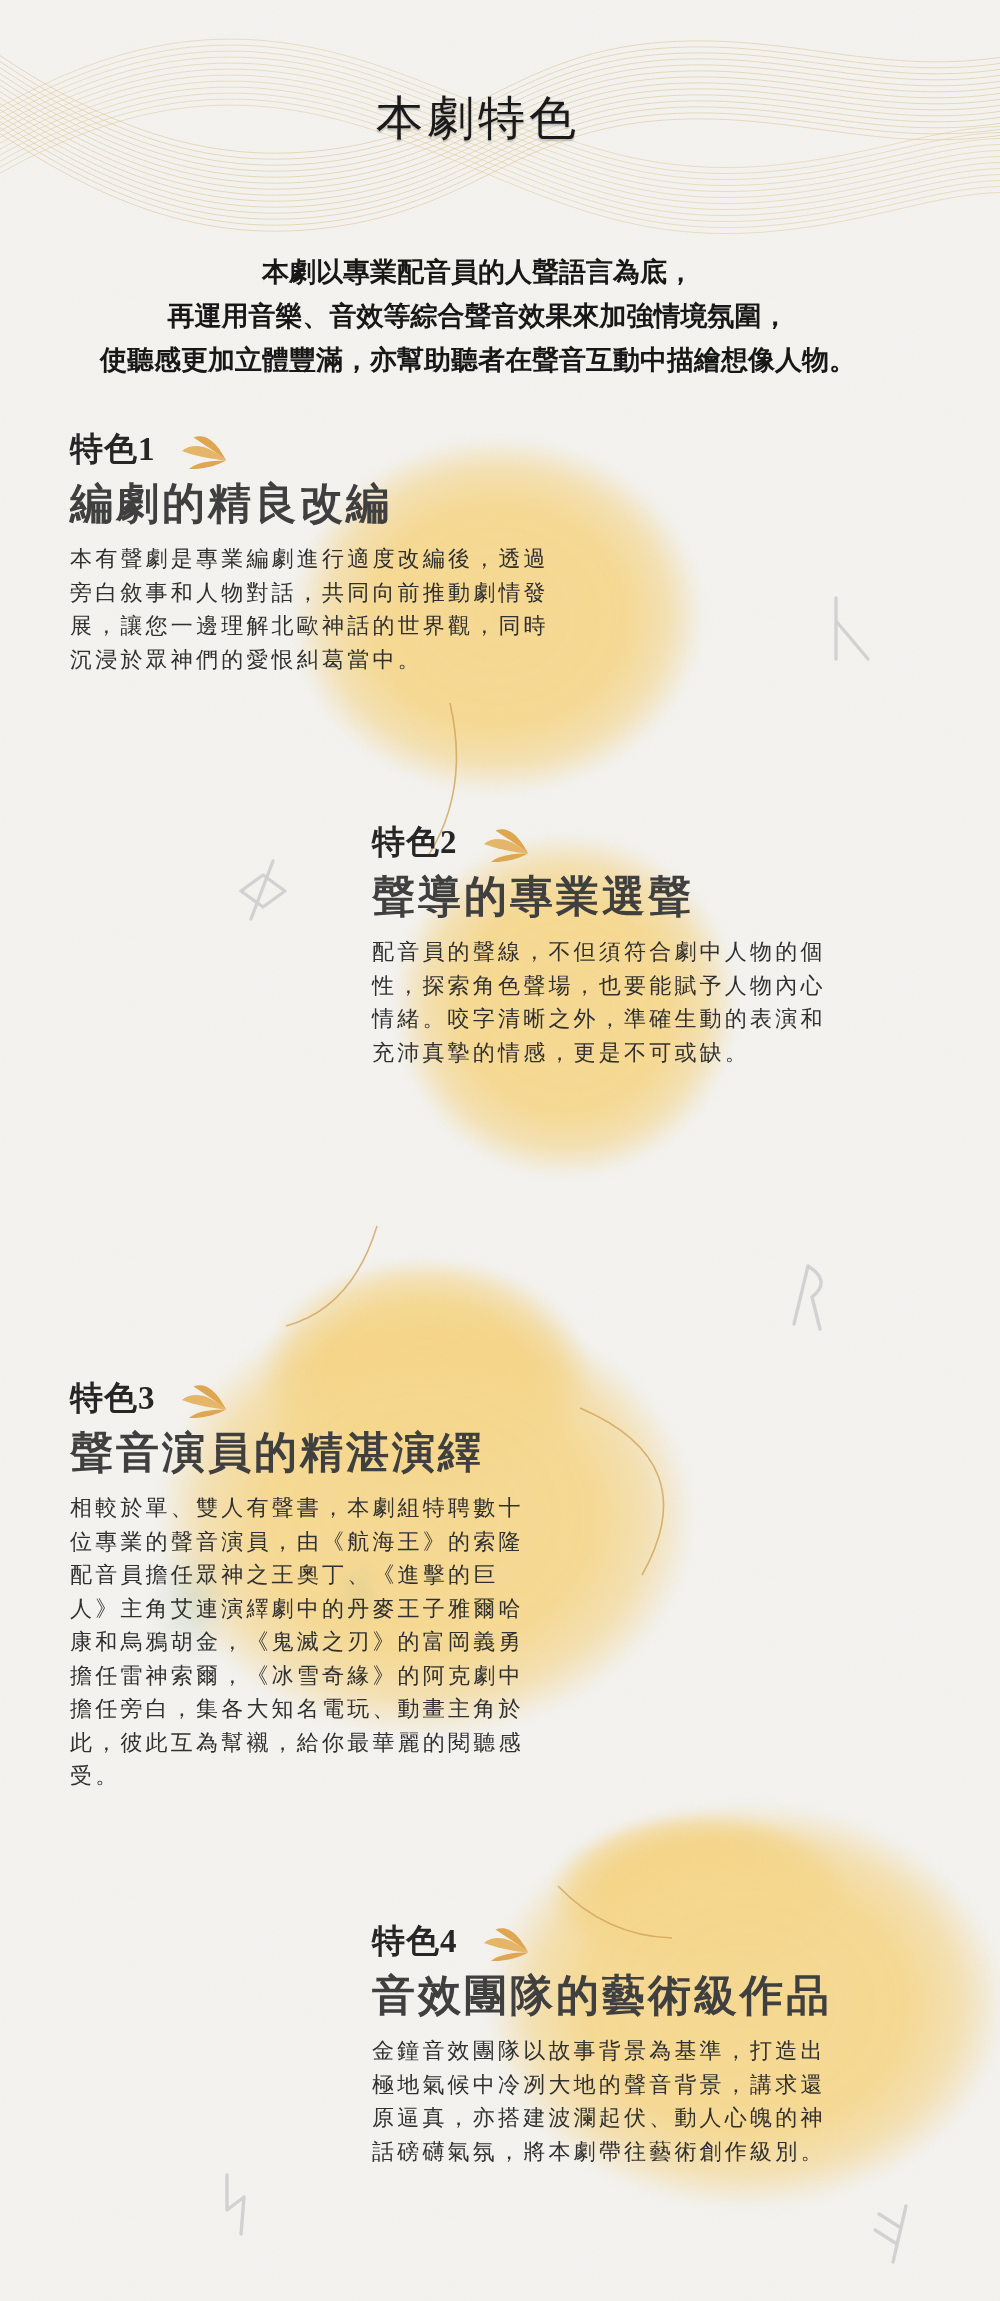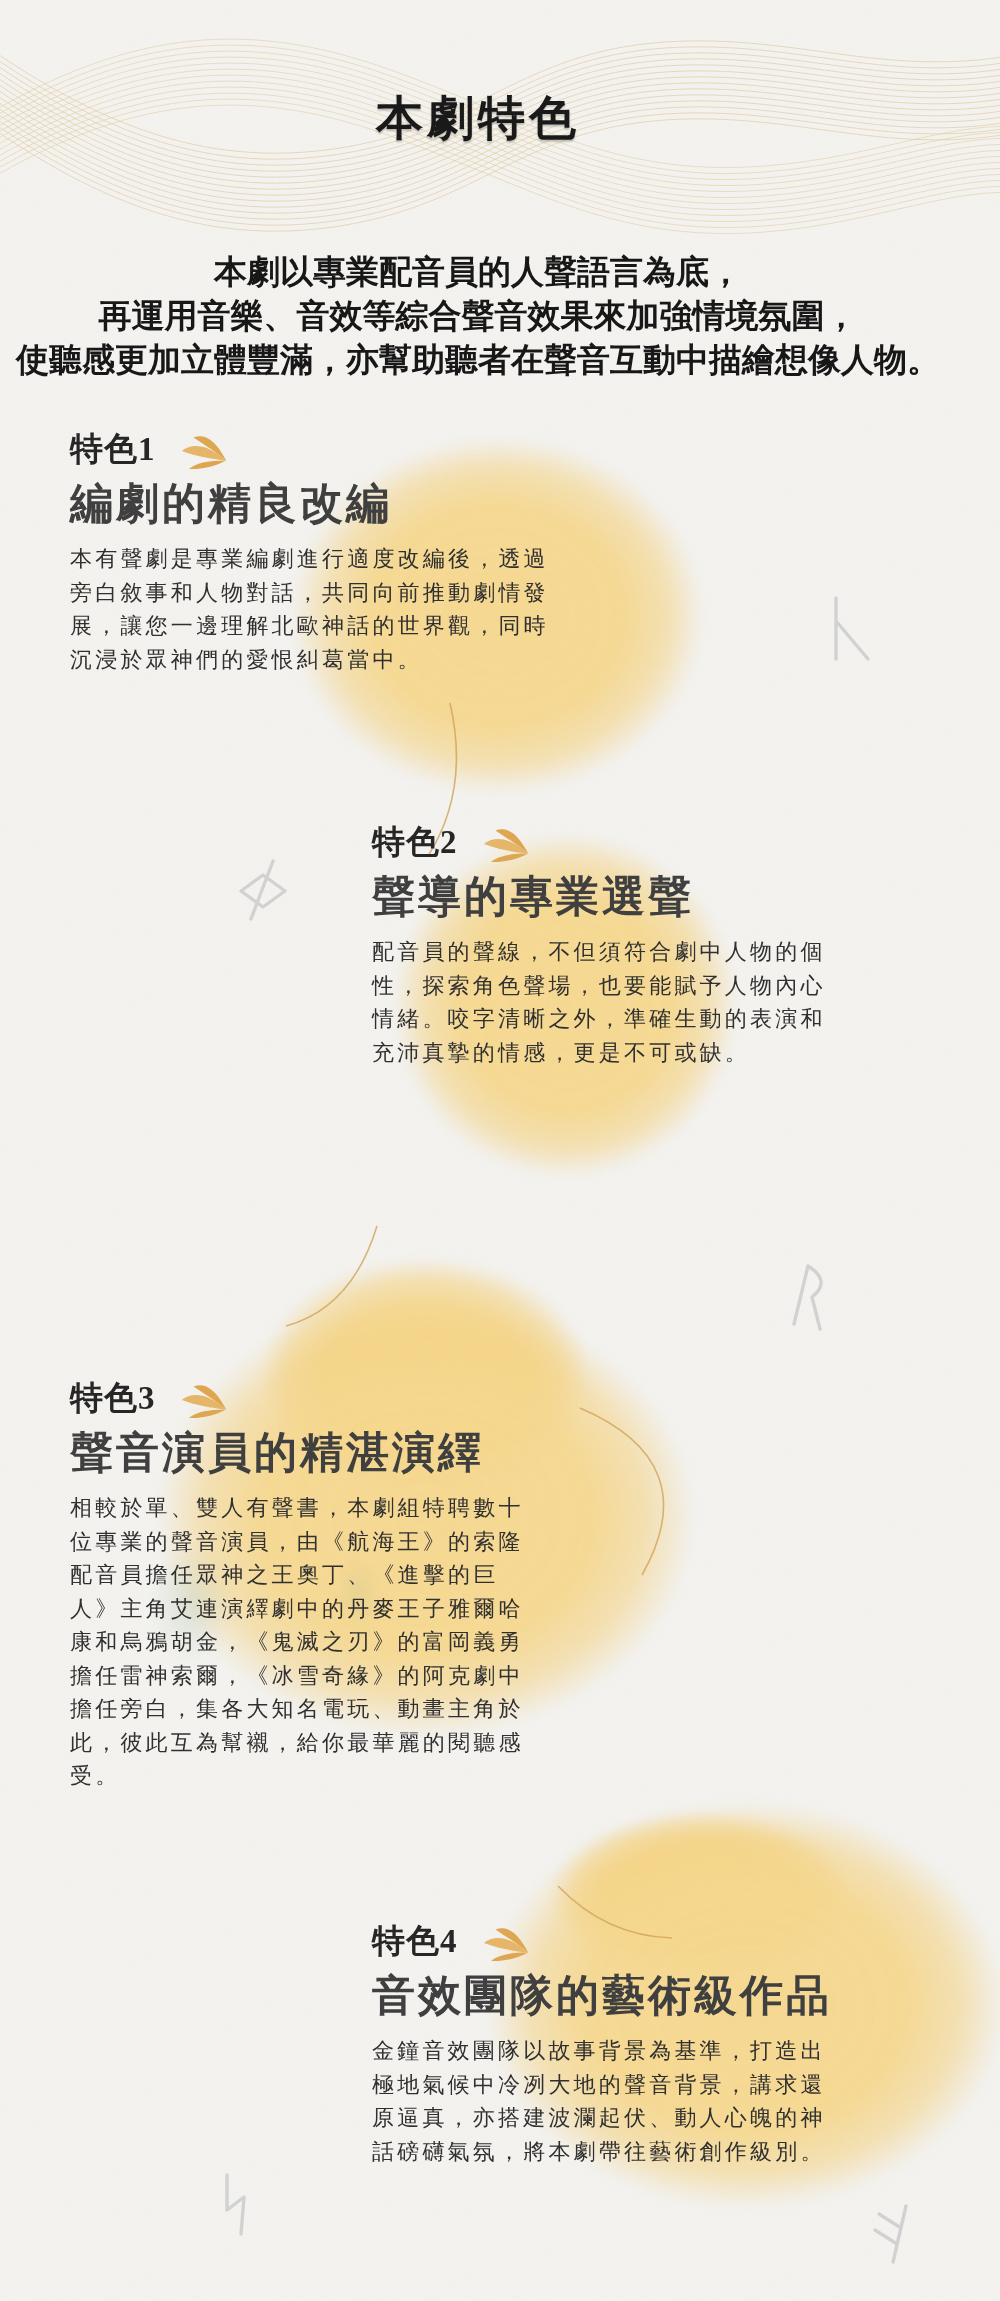--- a/index.html
+++ b/index.html
@@ -24,27 +24,27 @@
   .b4{left:478px; top:1795px; width:535px; height:420px;}
   .smudge{position:absolute; border-radius:50%; filter:blur(7px); pointer-events:none;}
   .g1{left:150px; top:1545px; width:80px; height:120px;
       background:radial-gradient(closest-side, rgba(150,178,140,.26), rgba(150,178,140,0));}
   .g2{left:338px; top:1558px; width:40px; height:74px;
       background:radial-gradient(closest-side, rgba(150,178,140,.18), rgba(150,178,140,0));}
   
   .title{
     position:absolute; top:90px; left:0; width:956px; margin:0;
     text-align:center; font-family:"Liberation Serif","DejaVu Serif",serif;
-    font-size:47px; line-height:56px; font-weight:bold; letter-spacing:4px;
+    font-size:47px; line-height:56px; font-weight:normal; letter-spacing:4px;
     color:#161616; text-shadow:0 2px 2px rgba(0,0,0,.22);
   }
   .intro{
     position:absolute; top:250px; left:0; width:956px;
     text-align:center; font-family:"Liberation Serif","DejaVu Serif",serif;
-    font-size:33px; line-height:44px; font-weight:bold; color:#141414;
+    font-size:27px; line-height:44px; font-weight:bold; color:#141414;
   }
   .intro .t-line{white-space:nowrap;}
   .feature{position:absolute;}
   .f1{left:70px;  top:429px;}
   .f2{left:372px; top:822px;}
   .f3{left:70px;  top:1378px;}
   .f4{left:372px; top:1921px;}
   .f-labelrow{display:flex; align-items:flex-start; gap:24px; height:40px;}
   .f-label{
     font-family:"Liberation Serif","DejaVu Serif",serif; font-weight:bold;

